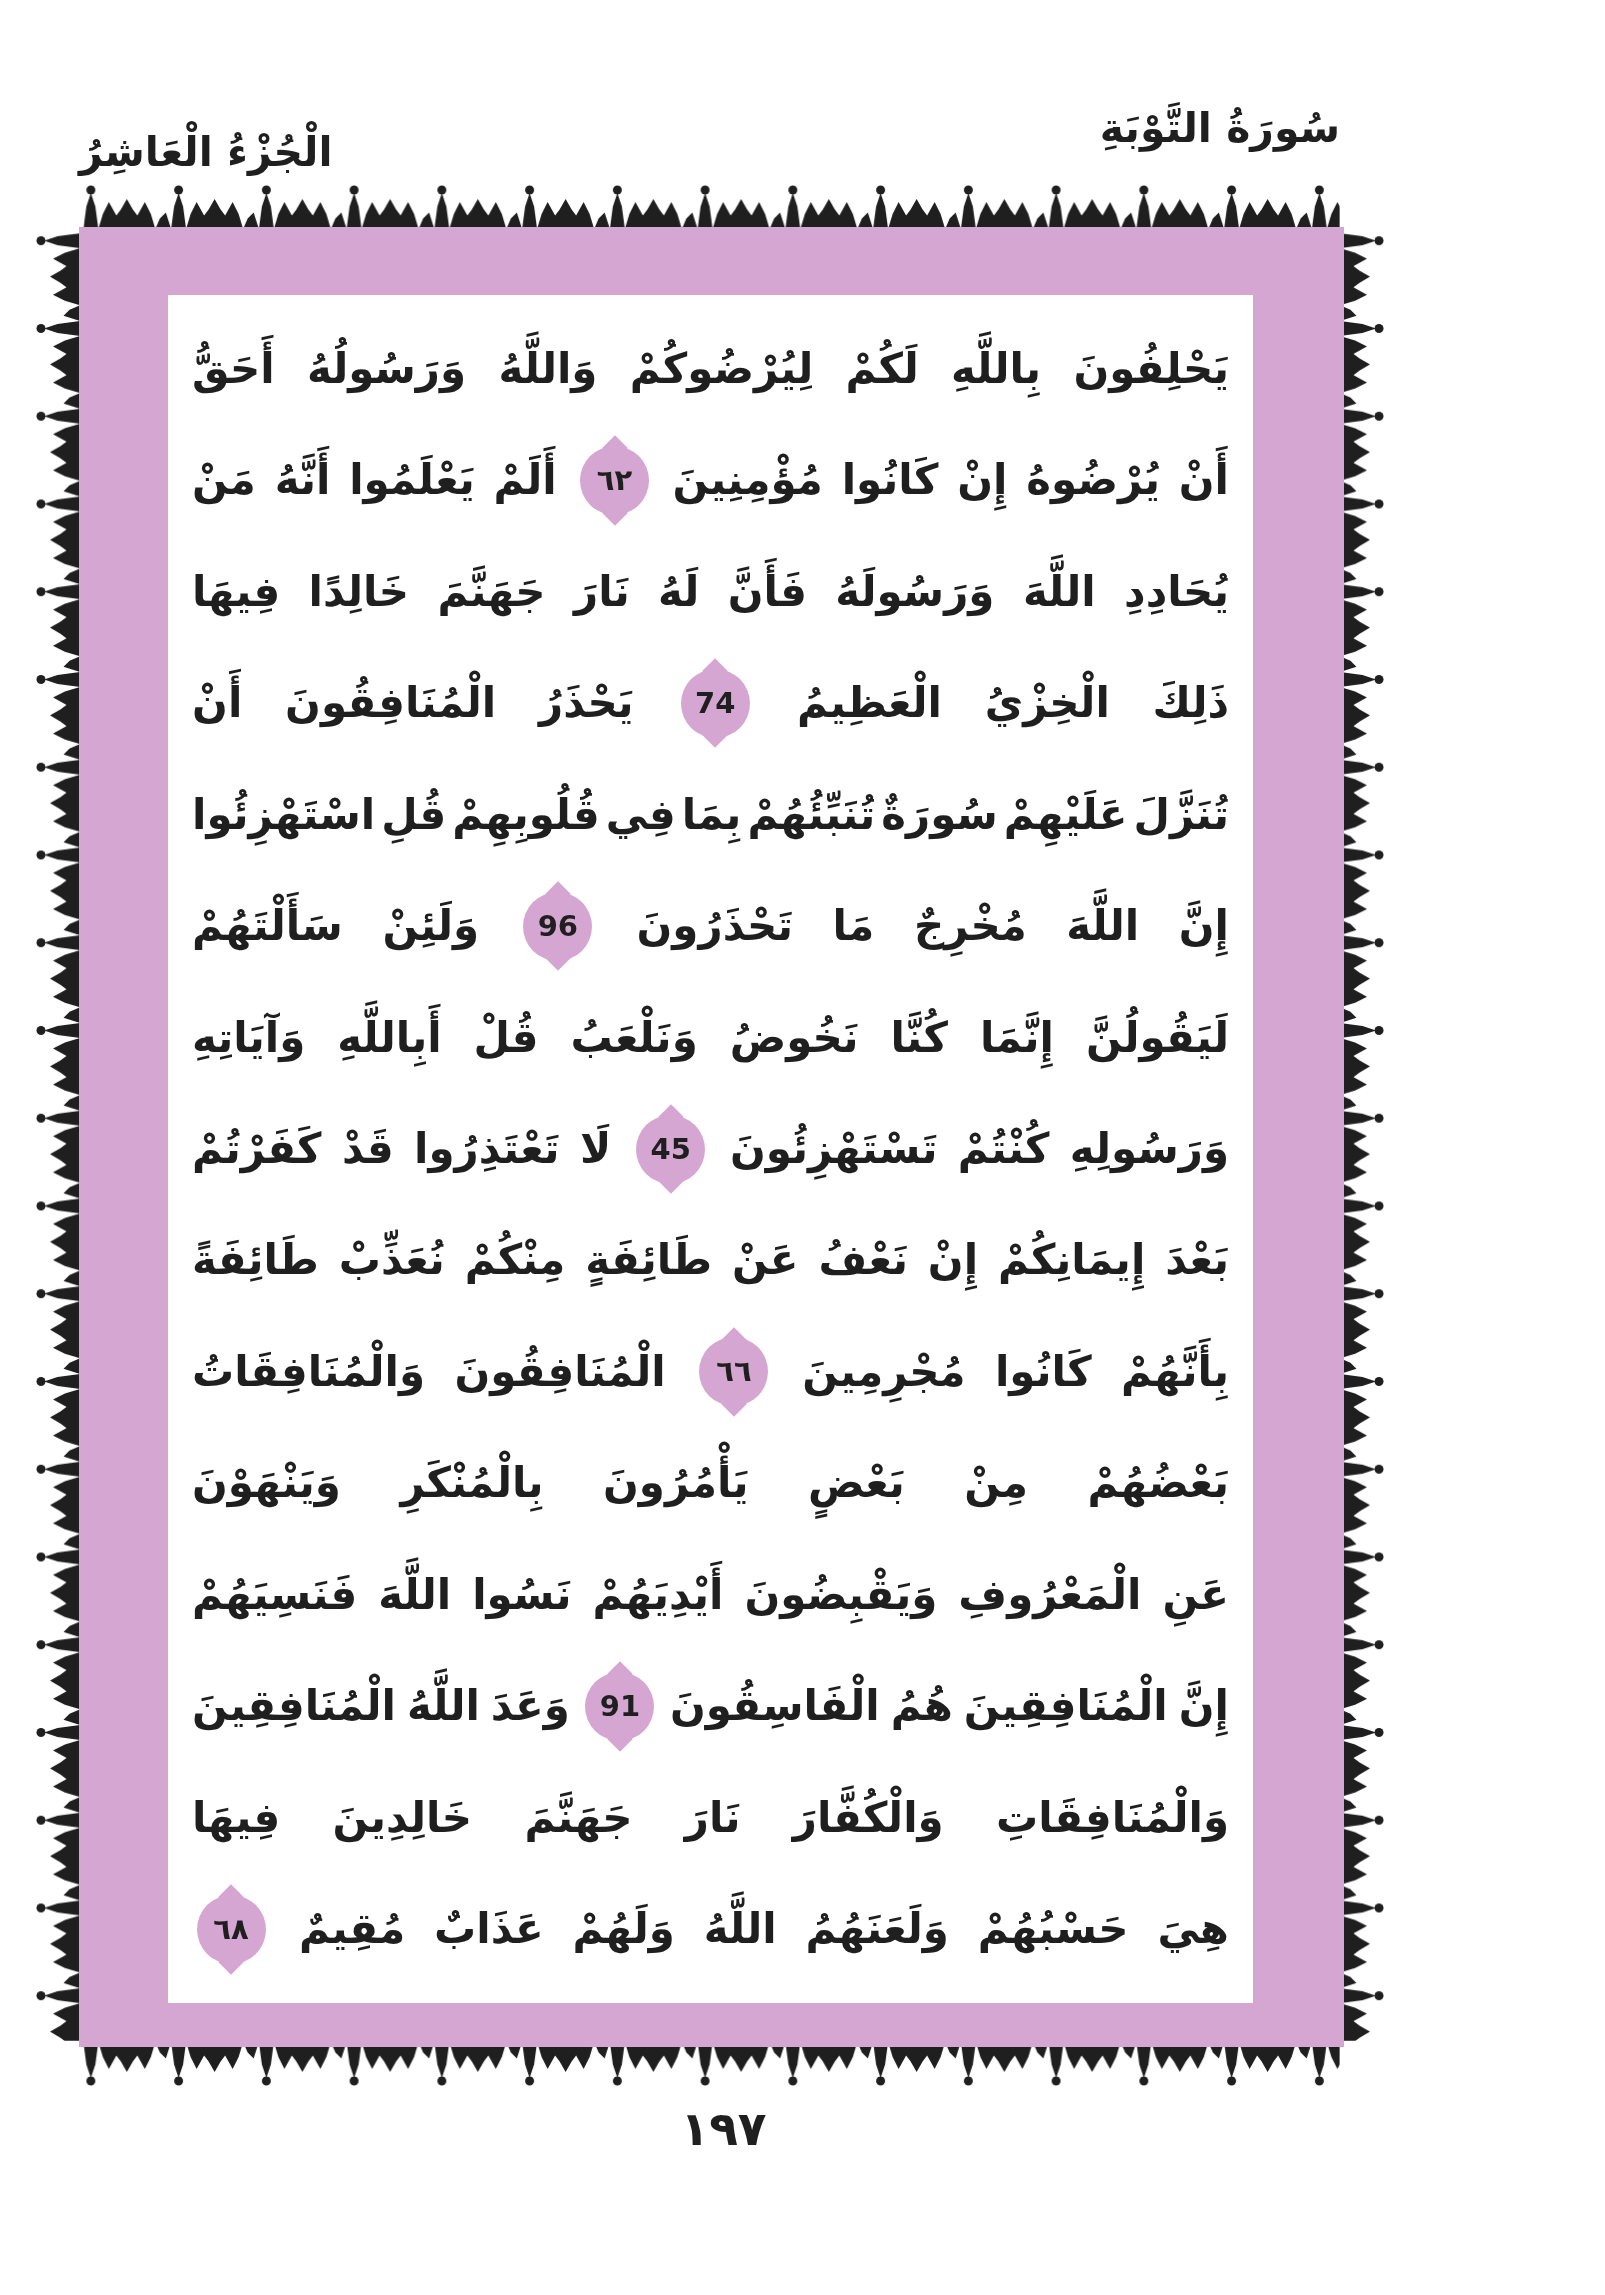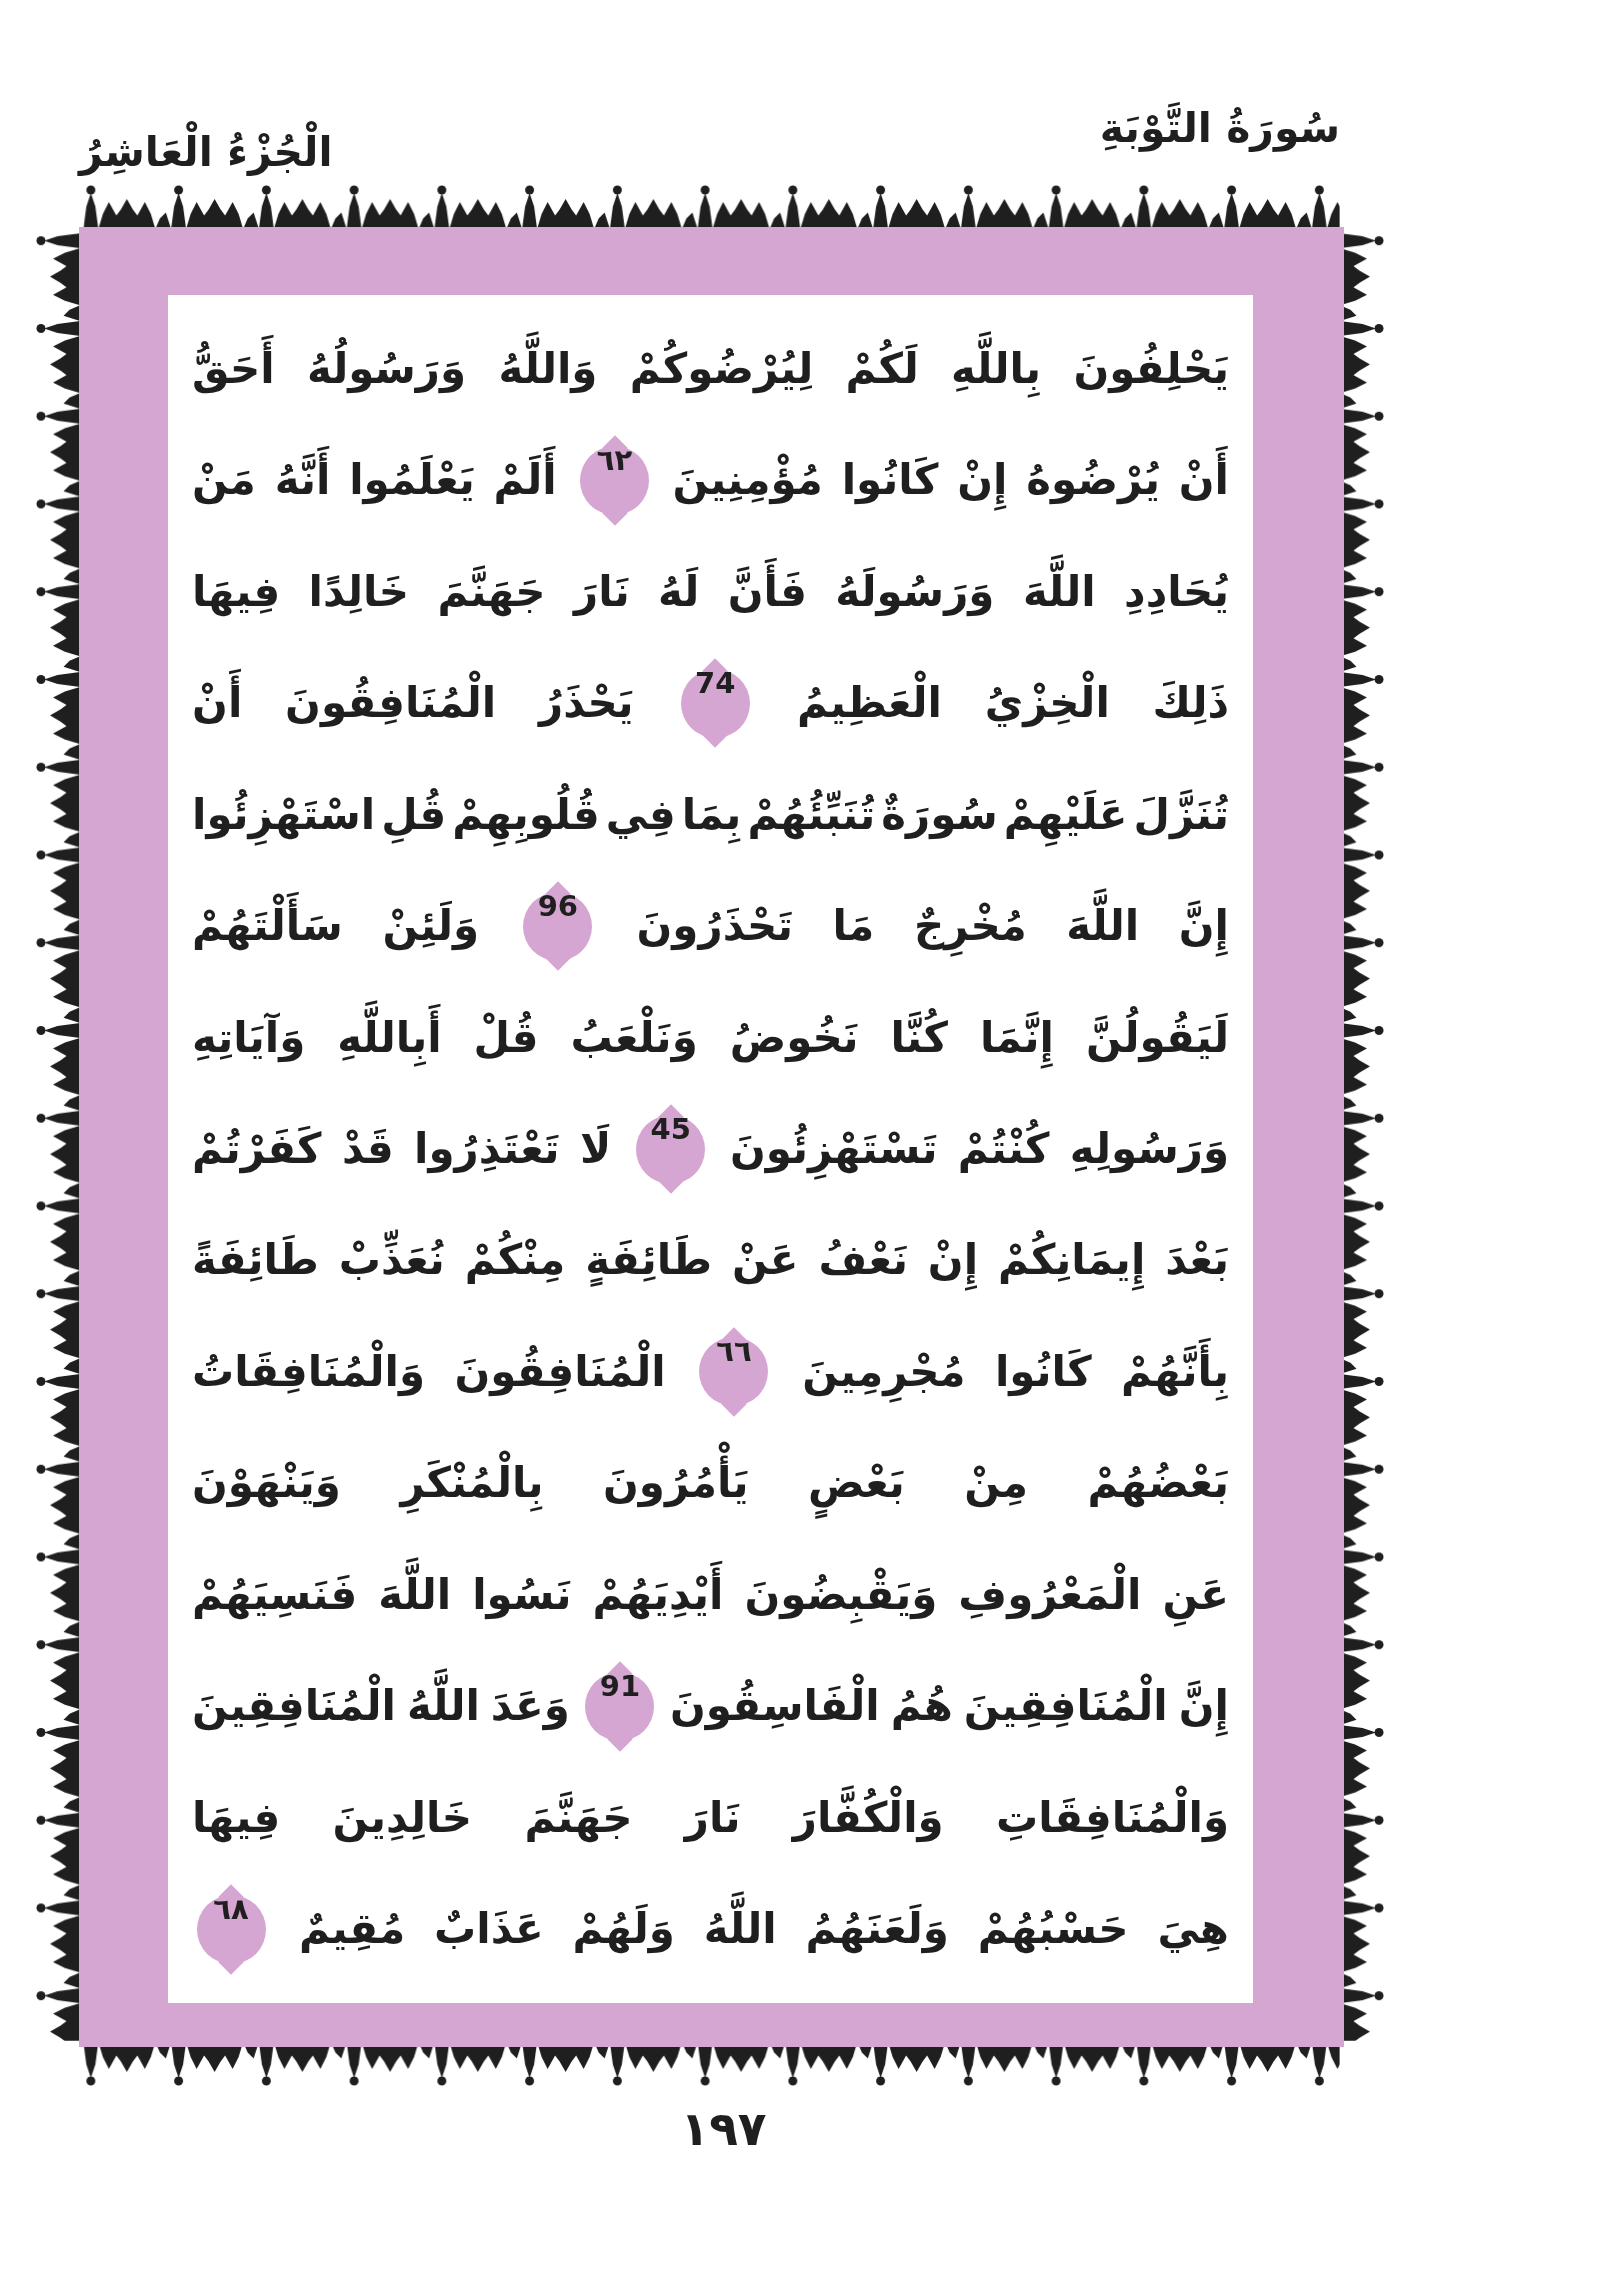--- a/index.html
+++ b/index.html
@@ -71,21 +71,21 @@
     line-height:1;
   }
   .qword{ display:inline-block; }
   .vmark{
     position:relative;
     width:69px; height:69px;
     min-width:69px;
     background:var(--pink);
     border-radius:50%;
     display:inline-flex;
-    align-items:flex-start;
+    align-items:center;
     justify-content:center;
     margin:0 4.5px;
   }
   .vmark::before,.vmark::after{
     content:"";
     position:absolute;
     left:50%;
     width:18px; height:18px;
     background:var(--pink);
     transform:translateX(-50%) rotate(45deg);

